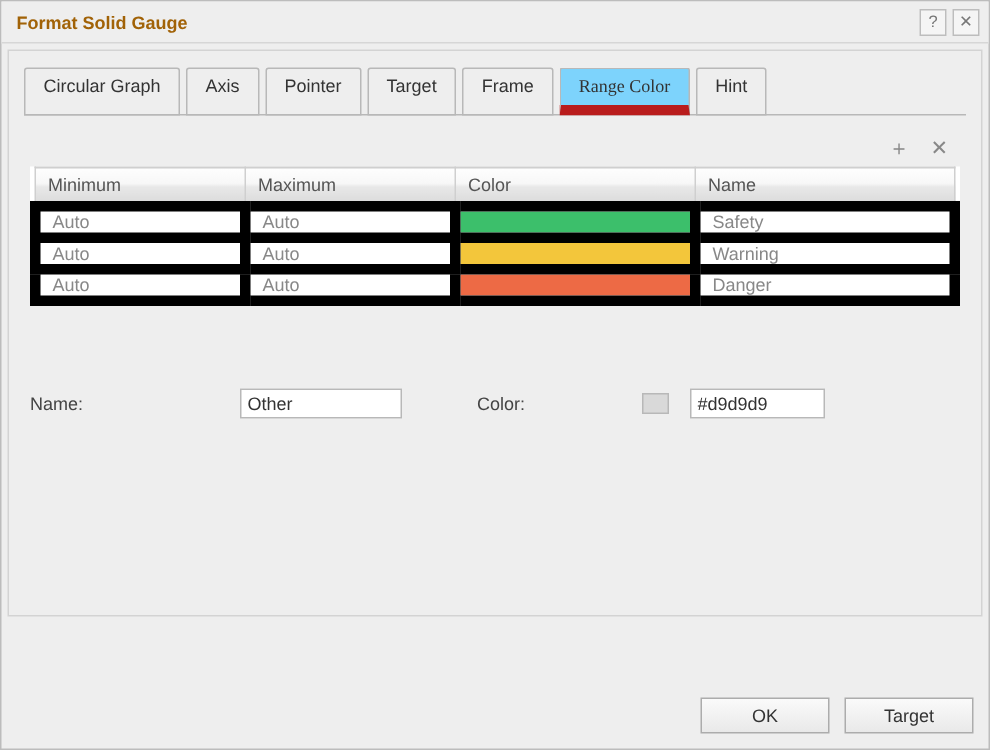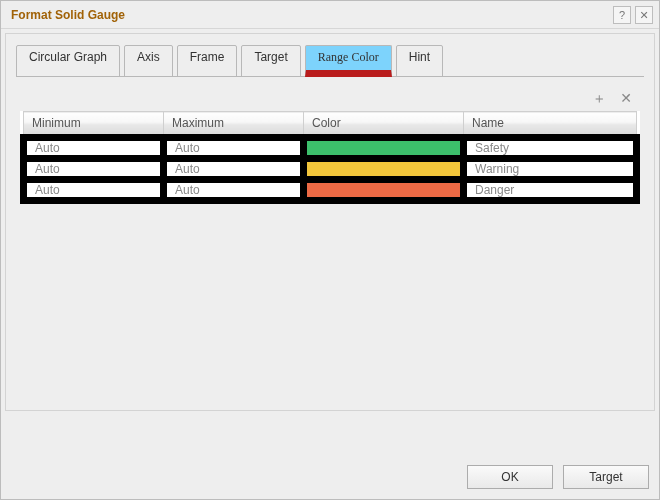--- a/index.html
+++ b/index.html
@@ -183,22 +183,23 @@
     <span class="title">Format Solid Gauge</span>
     <span class="tb-btn">?</span>
     <span class="tb-btn">✕</span>
   </div>
 
   <div class="inner">
 
     <div class="tabs">
       <div class="tab">Circular Graph</div>
       <div class="tab">Axis</div>
+      <div class="tab">Pointer</div>
+      <div class="tab">Target</div>
       <div class="tab">Frame</div>
-      <div class="tab">Target</div>
       <div class="tab active">Range Color</div>
       <div class="tab">Hint</div>
     </div>
     <div class="tab-underline"></div>
 
     <div class="panel">
 
       <div class="toolbar">
         <span>＋</span>
         <span>✕</span>
@@ -240,20 +241,27 @@
             <td>Auto</td>
             <td>Auto</td>
             <td class="swatch-cell">
                 <div class="swatch" style="background:#ed6a45"></div>
               </td>
             <td>Danger</td>
           </tr>
         </tbody>
       </table>
 
+      <div class="form-row">
+        <label class="field-label">Name:</label>
+        <input type="text" class="name-input" value="Other" style="">
+        <label class="color-label-gap">Color:</label>
+        <span class="color-sw" style="background:#d9d9d9"></span>
+        <input type="text" class="color-input" value="#d9d9d9" style="">
+      </div>
 
     </div>
   </div>
 
   <div class="footer">
     <button>OK</button>
     <button>Target</button>
   </div>
 
 </div>

